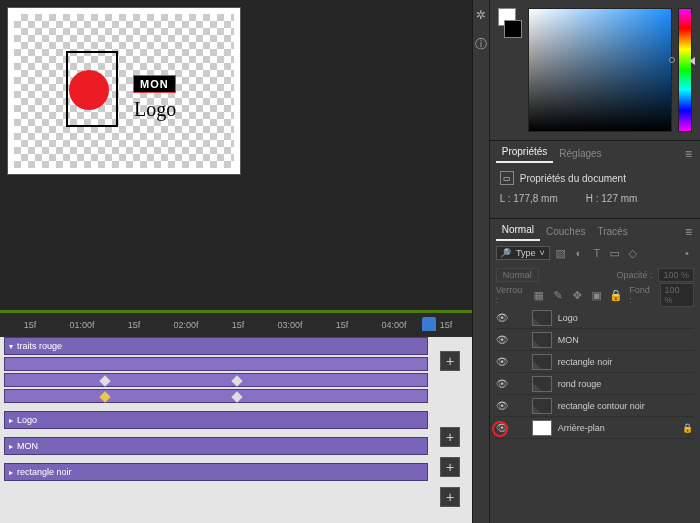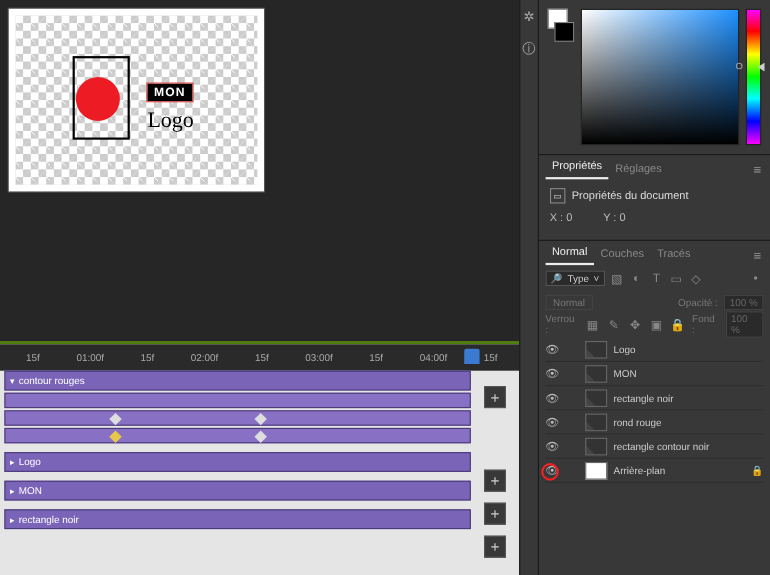--- a/index.html
+++ b/index.html
@@ -93,21 +93,21 @@
       <span>15f</span>
       <span>03:00f</span>
       <span>15f</span>
       <span>04:00f</span>
       <span>15f</span>
       <div class="playhead"></div>
     </div>
     <div class="tracks">
       <div class="track">
         <span class="expand-arrow">▾</span>
-        <span>contour rouges</span>
+        <span>traits rouge</span>
       </div>
       <div class="track sub"></div>
       <div class="track sub">
         <div class="kf" style="left:96px"></div>
         <div class="kf" style="left:228px"></div>
       </div>
       <div class="track sub">
         <div class="kf yellow" style="left:96px"></div>
         <div class="kf" style="left:228px"></div>
       </div>
@@ -159,22 +159,22 @@
       <div class="tab active">Propriétés</div>
       <div class="tab">Réglages</div>
       <div class="tab-menu">≡</div>
     </div>
     <div class="props-body">
       <div class="doc-line">
         <span class="doc-icon">▭</span>
         <span>Propriétés du document</span>
       </div>
       <div class="props-row">
-        <span><span>X :</span> <span>0</span></span>
-        <span><span>Y :</span> <span>0</span></span>
+        <span><span>L :</span> <span>177,8 mm</span></span>
+        <span><span>H :</span> <span>127 mm</span></span>
       </div>
     </div>
   </div>
 
   <div class="tabs-panel layers-panel">
     <div class="tab-row">
       <div class="tab active">Normal</div>
       <div class="tab">Couches</div>
       <div class="tab">Tracés</div>
       <div class="tab-menu">≡</div>

